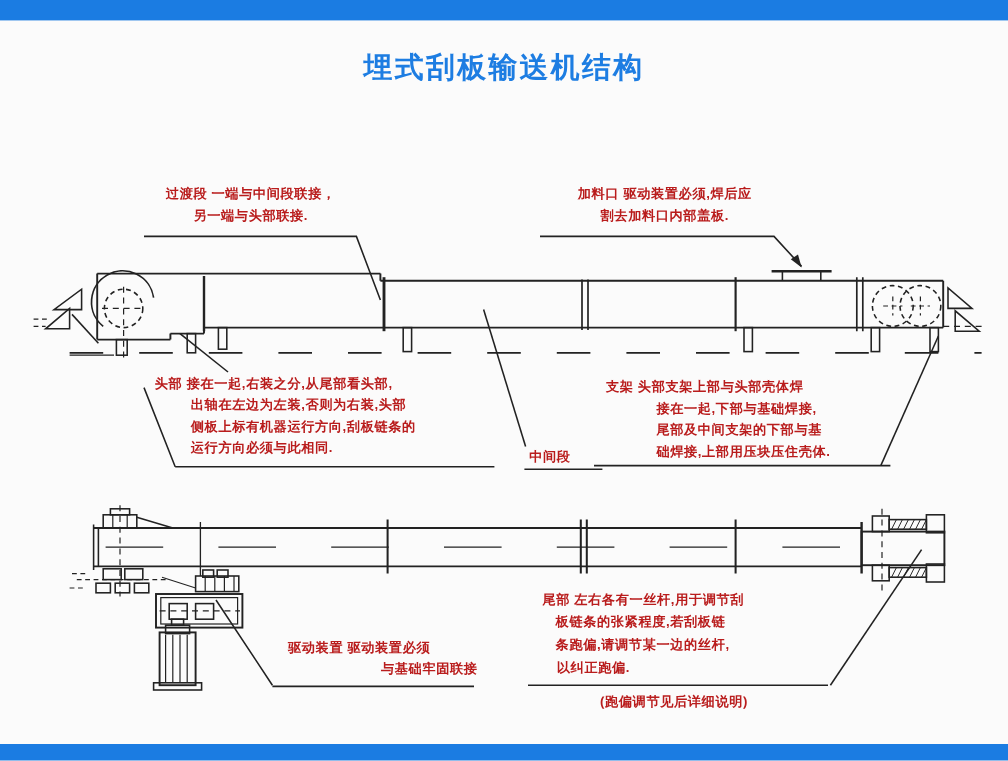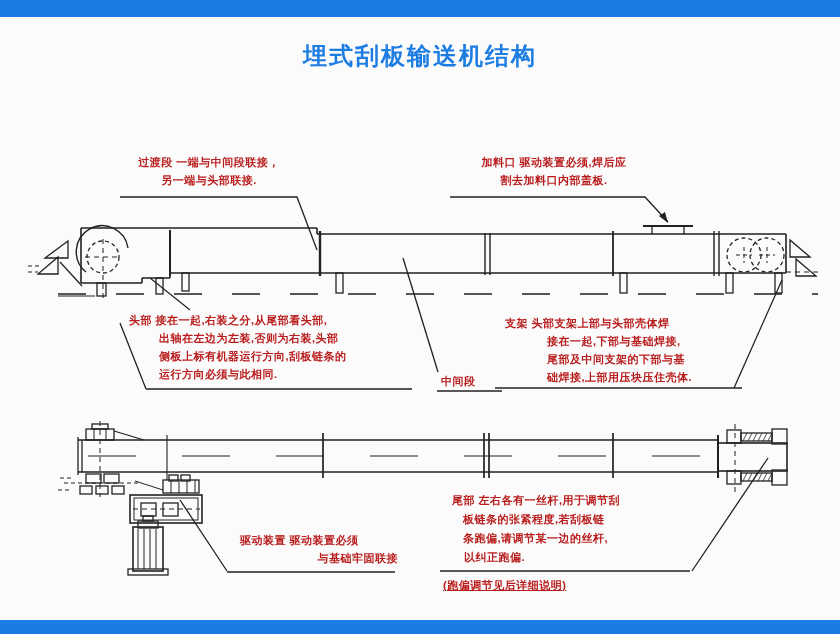--- a/index.html
+++ b/index.html
@@ -13,21 +13,21 @@
   #diagram{position:absolute;left:0;top:0;width:840px;height:634px;}
   .note{position:absolute;color:#b91c1c;font-weight:700;font-size:11px;line-height:18px;
         letter-spacing:0.5px;white-space:nowrap;}
   .note div{white-space:nowrap;}
   .ctr{text-align:center;}
   .ind30{margin-left:30px;}
   .ind42{margin-left:42px;}
   .iA{margin-left:9px;}
   .iB{margin-left:20px;}
   .iC{margin-left:21px;}
-  .iD{margin-top:9px;text-decoration:underline;}
+  .iD{margin-left:57px;margin-top:9px;}
   .lh19 div{line-height:19px;}
   .r{text-align:right;}
 </style>
 </head>
 <body>
 
 <div id="stage">
 
   <div id="topbar" class="bar"></div>
   <div id="botbar" class="bar"></div>

